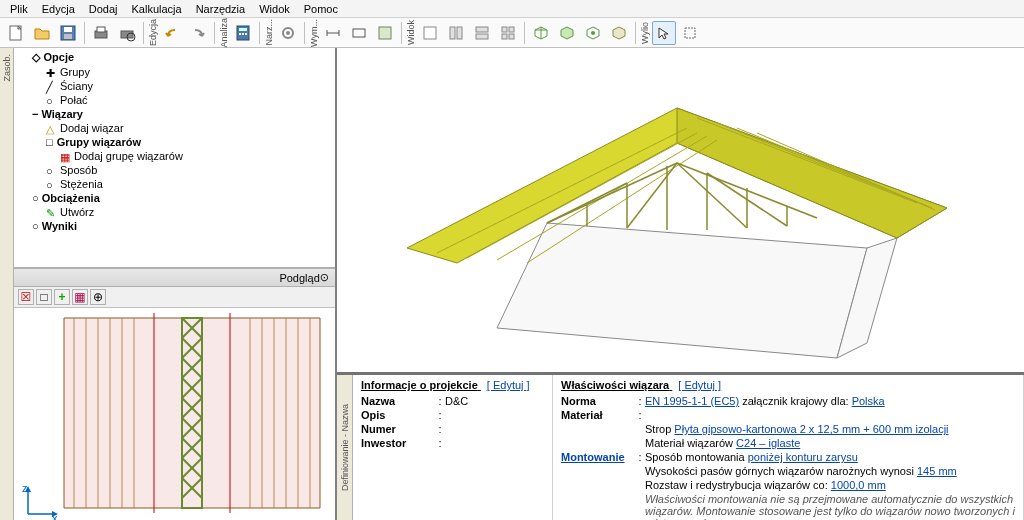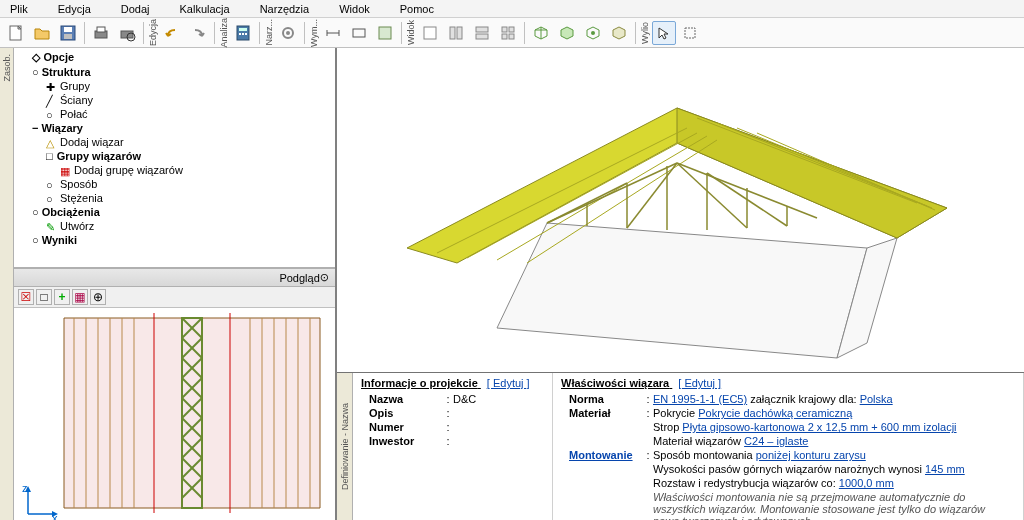--- a/index.html
+++ b/index.html
@@ -1,45 +1,45 @@
 <!DOCTYPE html>
 <html><head>
 <meta charset="utf-8">
 <style>
 * { margin: 0; padding: 0; box-sizing: border-box; font-family: Tahoma, Arial, sans-serif; font-size: 11px; }
 body { background: #fff; width: 1024px; height: 520px; overflow: hidden; }
-.menubar { height: 18px; background: #f4f4f4; border-bottom: 1px solid #d0d0d0; display: flex; align-items: center; padding: 0 4px; gap: 18px; }
+.menubar { height: 18px; background: #f4f4f4; border-bottom: 1px solid #d0d0d0; display: flex; align-items: center; padding: 0 4px; gap: 2px; }
 .menubar span { padding: 1px 6px; cursor: pointer; }
 .toolbar { height: 30px; background: #fafafa; border-bottom: 1px solid #c0c0c0; display: flex; align-items: center; padding: 0 4px; gap: 2px; }
 .tbtn { width: 24px; height: 24px; border: 1px solid transparent; display: flex; align-items: center; justify-content: center; cursor: pointer; border-radius: 2px; }
 .tsep { width: 1px; height: 22px; background: #c0c0c0; margin: 0 2px; }
 .vlabel { writing-mode: vertical-rl; transform: rotate(180deg); font-size: 9px; color: #555; padding: 2px 0; }
 .main { display: flex; height: 472px; }
 .leftcol { width: 14px; background: #ece9d8; border-right: 1px solid #b0b0b0; display: flex; flex-direction: column; align-items: center; padding-top: 4px; gap: 4px; }
 .sidebar { width: 323px; display: flex; flex-direction: column; border-right: 2px solid #808080; }
 .treepanel { flex: 0 0 220px; background: #fff; overflow: auto; border-bottom: 1px solid #b0b0b0; }
 .tree { padding: 2px 4px; }
 .tree li { list-style: none; padding: 1px 0 1px 14px; white-space: nowrap; }
 .tree .g { font-weight: bold; }
 .tree .i { padding-left: 28px; display: flex; align-items: center; gap: 4px; }
 .ticon { width: 10px; height: 10px; display: inline-block; }
 .podhdr { background: linear-gradient(#e8e8e8,#d8d8d8); border-top: 1px solid #b0b0b0; border-bottom: 1px solid #b0b0b0; padding: 2px 6px; display: flex; justify-content: flex-end; align-items: center; }
 .podtools { background: #f0f0f0; border-bottom: 1px solid #c0c0c0; padding: 2px 4px; display: flex; gap: 2px; }
 .ptool { width: 16px; height: 16px; border: 1px solid #b0b0b0; display: flex; align-items: center; justify-content: center; cursor: pointer; font-size: 12px; }
 .preview { flex: 1; background: #fff; position: relative; }
 .content { flex: 1; display: flex; flex-direction: column; }
 .view3d { flex: 1; background: #fff; position: relative; overflow: hidden; }
-.bottom { height: 148px; border-top: 1px solid #737373; display: flex; background: #fff; }
+.bottom { height: 148px; border-top: 3px solid #737373; display: flex; background: #fff; }
 .vtab { width: 16px; background: #ece9d8; border-right: 1px solid #b0b0b0; display: flex; align-items: center; justify-content: center; }
 .infocol { padding: 4px 8px; border-right: 1px solid #d0d0d0; }
 .infocol.a { width: 200px; }
 .infocol.b { flex: 1; overflow: auto; }
 .sechdr { font-weight: bold; text-decoration: underline; margin-bottom: 4px; }
 .sechdr .ed { color: #0645ad; font-weight: normal; margin-left: 6px; }
-.row { display: flex; margin: 2px 8px; }
+.row { display: flex; margin: 2px 0; }
 .row .k { width: 74px; font-weight: bold; }
 .row .c { width: 10px; text-align: center; }
 .row .v { flex: 1; }
 .lnk { color: #0645ad; text-decoration: underline; cursor: pointer; }
 .axis { position: absolute; left: 6px; bottom: 6px; }
 svg { display: block; }
 </style>
 </head>
 <body>
 
@@ -200,21 +200,20 @@
 
 <div class="main">
   <div class="leftcol">
     <div class="vlabel">Zasob.</div>
   </div>
 
   <div class="sidebar">
     <div class="treepanel">
       <ul class="tree">
         <li class="g">◇ <span>Opcje</span></li>
-        <li class="g">○ <span>Struktura</span></li>
         <li class="i">
             <span class="ticon">✚</span>
             <span>Grupy</span>
           </li>
         <li class="i">
             <span class="ticon">╱</span>
             <span>Ściany</span>
           </li>
         <li class="i">
             <span class="ticon">○</span>
@@ -388,21 +387,20 @@
       <div class="infocol b">
         <div class="sechdr"><span>Właściwości wiązara</span> <span class="ed lnk">[ Edytuj ]</span></div>
         <div class="row">
             <div class="k">Norma</div>
             <div class="c">:</div>
             <div class="v"><span class="lnk">EN 1995-1-1 (EC5)</span><span> załącznik krajowy dla: </span><span class="lnk">Polska</span></div>
           </div>
         <div class="row">
             <div class="k">Materiał</div>
             <div class="c">:</div>
-            <div class="v"><span>Pokrycie </span><span class="lnk">Pokrycie dachówką ceramiczną</span></div>
           </div>
         <div class="row">
             <div class="k"></div>
             <div class="c"></div>
             <div class="v"><span>Strop </span><span class="lnk">Płyta gipsowo-kartonowa 2 x 12,5 mm + 600 mm izolacji</span></div>
           </div>
         <div class="row">
             <div class="k"></div>
             <div class="c"></div>
             <div class="v"><span>Materiał wiązarów </span><span class="lnk">C24 – iglaste</span></div>

